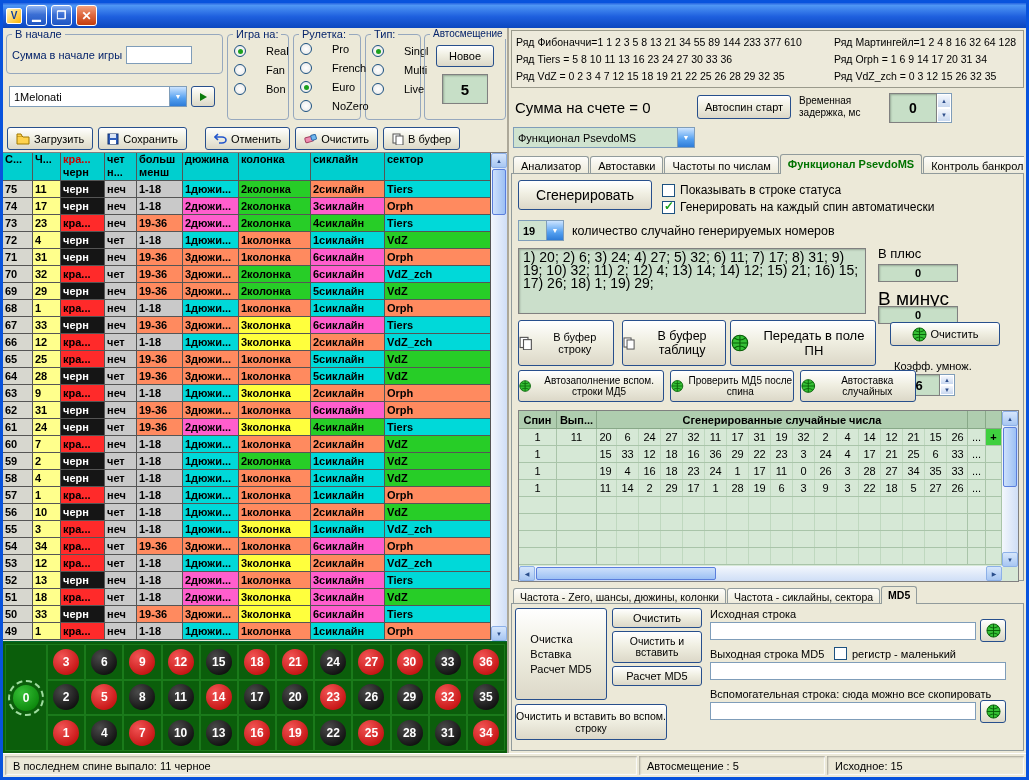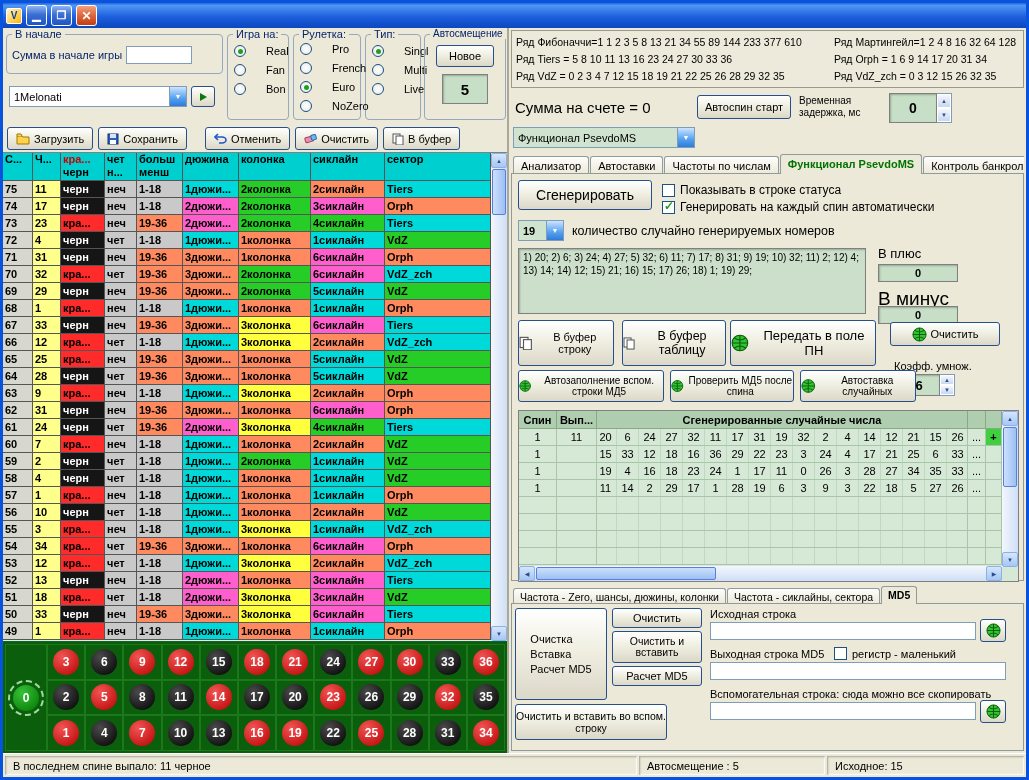--- a/index.html
+++ b/index.html
@@ -107,21 +107,21 @@
 .tabstrip.small .tab{padding:2px 6px 1px;font-size:10.5px}
 .tabstrip.small .tab.active{color:#000;padding-bottom:3px}
 .main-panel{flex:1;border:1px solid #919B9C;position:relative;margin-top:-1px;background:#ECE9D8;min-height:0}
 .freq-panel{height:148px;flex:0 0 148px;border:1px solid #919B9C;margin-top:-1px;position:relative;background:#ECE9D8}
 
 .gen-btn{position:absolute;left:6px;top:6px;width:134px;height:30px;font-size:14px}
 .cbrow{position:absolute;display:flex;align-items:center;gap:5px;font-size:12px;white-space:nowrap}
 .count-combo{position:absolute;left:6px;top:46px;width:46px}
 .count-label{position:absolute;left:60px;top:50px;font-size:12.5px}
 .numbox{position:absolute;left:6px;top:74px;width:348px;height:66px;border:1px solid #808080;
-  box-shadow:inset 1px 1px 2px rgba(0,0,0,.25);background:#CBDFCB;font-size:10px;padding:2px 4px;line-height:13px;overflow:hidden}
+  box-shadow:inset 1px 1px 2px rgba(0,0,0,.25);background:#CBDFCB;font-size:14px;padding:2px 4px;line-height:13px;overflow:hidden}
 .plus-label{position:absolute;left:366px;top:72px;font-size:13px}
 .plus-box{position:absolute;left:366px;top:90px;width:80px;height:18px}
 .minus-label{position:absolute;left:366px;top:114px;font-size:19px}
 .minus-box{position:absolute;left:366px;top:132px;width:80px;height:18px}
 .bb1{position:absolute;left:6px;top:146px;width:96px;height:46px;font-size:11px}
 .bb2{position:absolute;left:110px;top:146px;width:104px;height:46px;font-size:12.5px}
 .bb3{position:absolute;left:218px;top:146px;width:146px;height:46px;font-size:13px}
 .clr-btn{position:absolute;left:378px;top:148px;width:110px;height:24px}
 .coef-label{position:absolute;left:382px;top:186px;font-size:11px}
 .coef-spin{position:absolute;left:386px;top:200px;height:22px}

